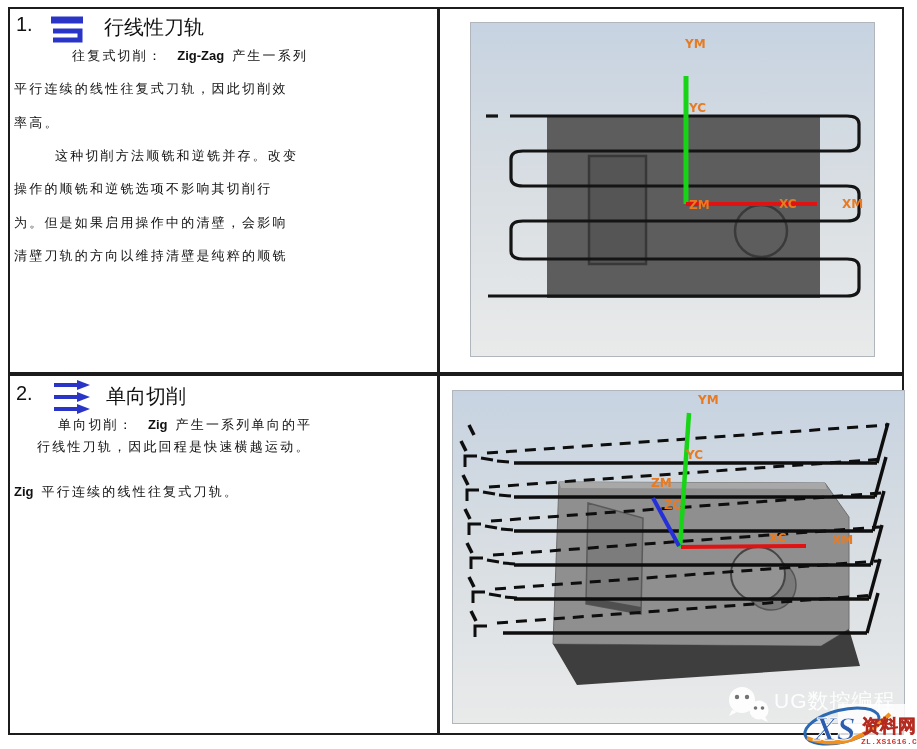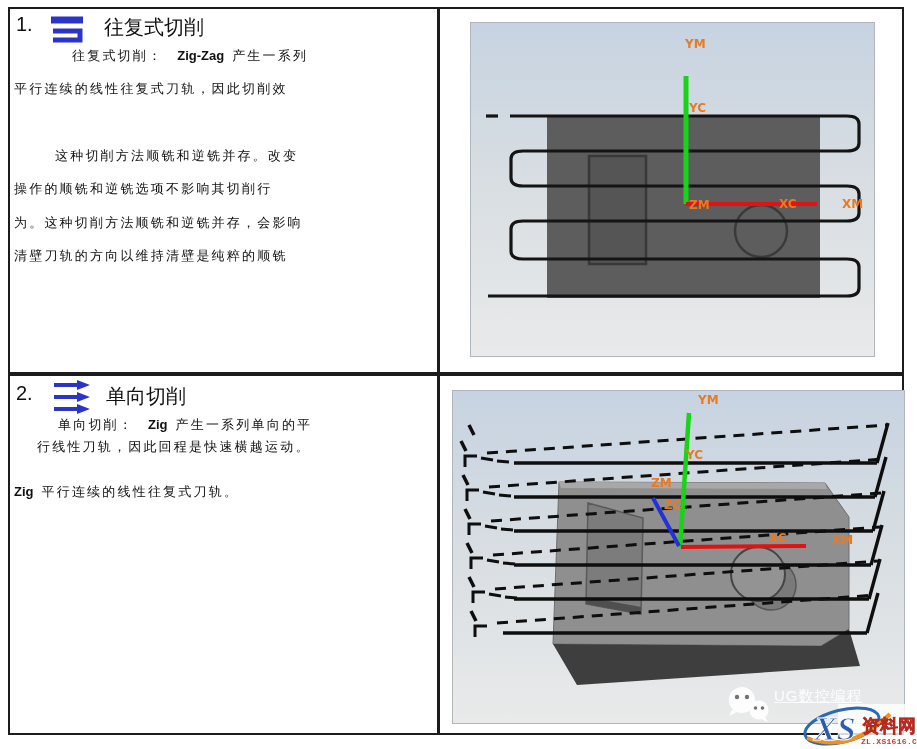--- a/index.html
+++ b/index.html
@@ -18,51 +18,52 @@
          letter-spacing:0;}
   .seggap-l{margin-left:14px;} .seggap-r{margin-left:8px;}
 
   .diagram{position:absolute;border:1px solid #b0b6bc;
            background:linear-gradient(180deg,#c7d3e1 0%,#d7dde2 45%,#e9eaea 100%);}
   #diag1{left:470px;top:22px;width:403px;height:333px;}
   #diag2{left:452px;top:390px;width:451px;height:332px;}
   .axis-label{font-family:"DejaVu Sans","Liberation Sans",sans-serif;font-size:12px;
               font-weight:bold;fill:#e87b22;}
 
-  .brand{position:absolute;left:774px;top:687px;font-size:15px;color:#ffffff;
+  .brand{position:absolute;left:774px;top:687px;font-size:21px;color:#ffffff;
          opacity:.92;letter-spacing:1px;white-space:nowrap;
-         font-family:"Liberation Sans","DejaVu Sans",sans-serif;text-decoration:underline;}
+         font-family:"Liberation Sans","DejaVu Sans",sans-serif;}
   .wm-svg{position:absolute;left:718px;top:680px;width:199px;height:69px;}
   .icon-svg{position:absolute;}
 </style>
 </head>
 <body>
 
 <div id="page">
 
   <div class="frame"></div>
   <div class="vdiv"></div>
   <div class="hdiv"></div>
 
   <div class="headrow" style="left:16px;top:13px;">
     <span class="num">1.</span>
   </div>
   <svg class="icon-svg" style="left:46px;top:14px;" width="42" height="30" viewBox="0 0 42 30">
     <path d="M5,6 H37" stroke="#2a35c8" stroke-width="7" fill="none"></path>
     <path d="M7,17 H34 V26 H7" stroke="#2a35c8" stroke-width="5" fill="none"></path>
   </svg>
-  <div class="headrow" style="left:104px;top:14px;">往复式切削</div>
+  <div class="headrow" style="left:104px;top:14px;">行线性刀轨</div>
 
   <div class="line" style="top:47px;padding-left:58px;">
     <span>往复式切削：</span><span class="latin seggap-l">Zig-Zag</span><span class="seggap-r">产生一系列</span>
   </div>
   <div class="line" style="top:80px;">平行连续的线性往复式刀轨，因此切削效</div>
+  <div class="line" style="top:114px;">率高。</div>
   <div class="line" style="top:147px;padding-left:41px;font-family:Liberation Serif, serif;">这种切削方法顺铣和逆铣并存。改变</div>
   <div class="line" style="top:180px;">操作的顺铣和逆铣选项不影响其切削行</div>
-  <div class="line" style="top:214px;">为。这种切削方法顺铣和逆铣并存，会影响</div>
+  <div class="line" style="top:214px;">为。但是如果启用操作中的清壁，会影响</div>
   <div class="line" style="top:247px;">清壁刀轨的方向以维持清壁是纯粹的顺铣</div>
 
   <div id="diag1" class="diagram">
     <svg width="403" height="333" viewBox="0 0 403 333">
       <rect x="76" y="93" width="273" height="182" fill="#5d5d5d"></rect>
       <rect x="118" y="133" width="57" height="108" fill="#555555" stroke="#383838" stroke-width="2.5"></rect>
       <circle cx="290" cy="208" r="26" fill="none" stroke="#3a3a3a" stroke-width="2.5"></circle>
       <path d="M15,93 H27" stroke="#141414" stroke-width="3.2" fill="none"></path>
       <path d="M39,93 H376 Q388,93 388,101 V120 Q388,128 376,128 H52 Q40,128 40,136 V155 Q40,163 52,163
                H376 Q388,163 388,171 V190 Q388,198 376,198 H52 Q40,198 40,206 V228 Q40,236 52,236

